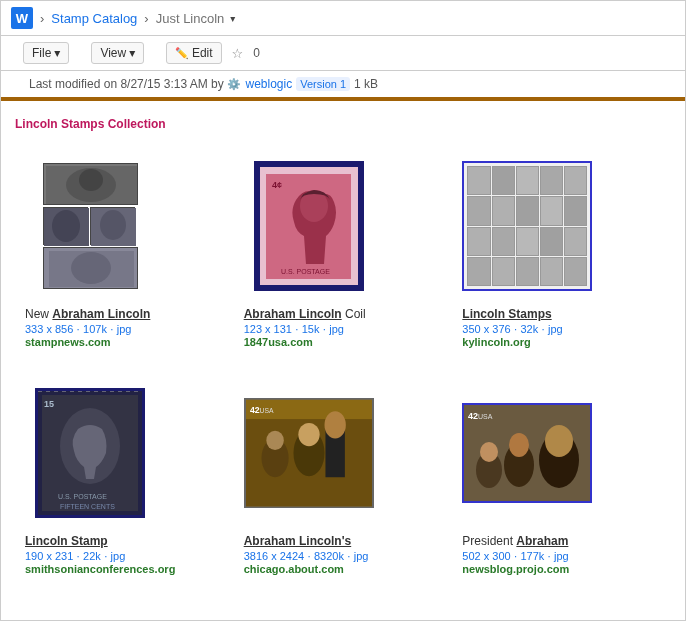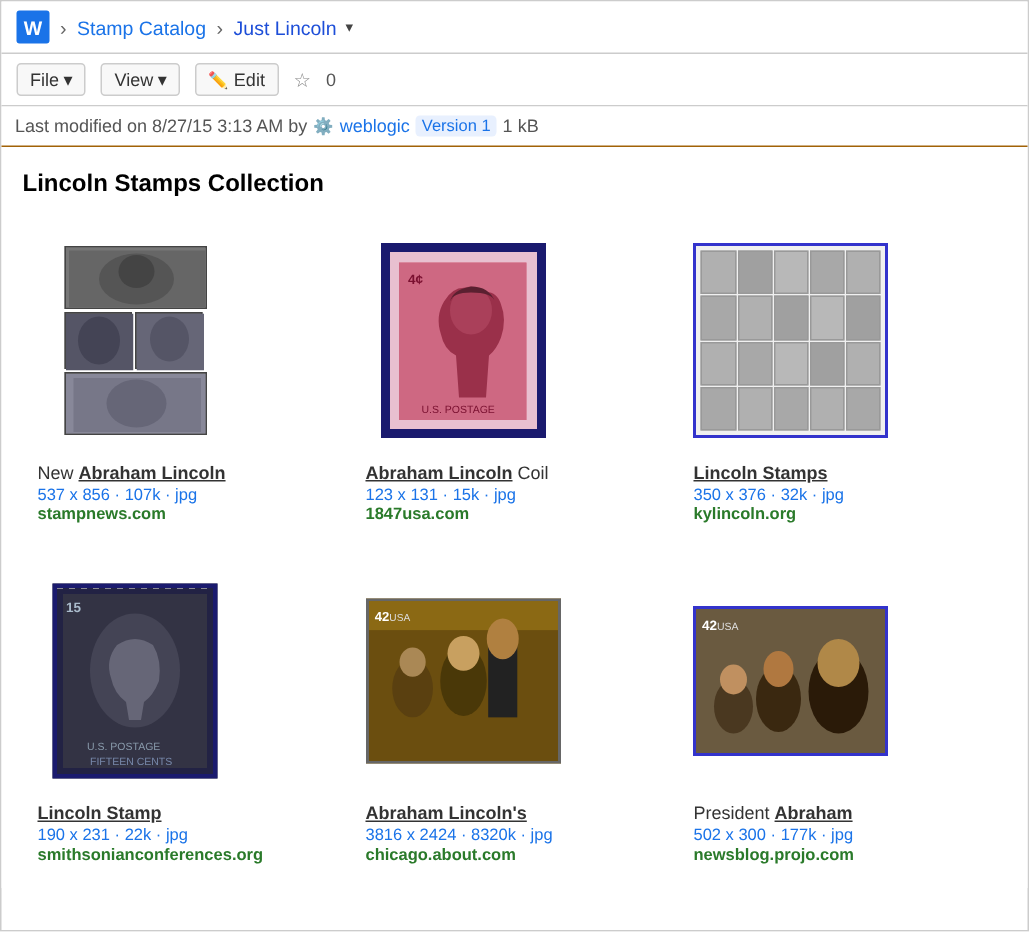--- a/index.html
+++ b/index.html
@@ -40,21 +40,21 @@
     .nav-separator {
       color: #666;
       margin: 0 3px;
     }
     .nav-link {
       color: #1a73e8;
       text-decoration: none;
       font-size: 13px;
     }
     .nav-current {
-      color: #1d4ed8;
+      color: #737373;
       font-size: 13px;
       font-weight: 500;
     }
     .nav-dropdown-icon {
       color: #444;
       margin-left: 2px;
       font-size: 10px;
     }
     
     .toolbar {
@@ -69,27 +69,28 @@
       display: inline-flex;
       align-items: center;
       gap: 3px;
       padding: 3px 8px;
       border: 1px solid #ccc;
       background: #f8f8f8;
       border-radius: 3px;
       cursor: pointer;
       font-size: 12px;
       color: #333;
+      margin-left: 12px;
     }
     .star-icon { color: #888; }
     .star-count { color: #555; font-size: 12px; }
     
     .meta-bar {
-      padding: 6px 9px;
-      border-bottom: 1px solid #a16207;
+      padding: 6px 28px;
+      border-bottom: 4px solid #a16207;
       font-size: 12px;
       color: #555;
       background: #fff;
       display: flex;
       align-items: center;
       gap: 4px;
     }
     .meta-link { color: #1a73e8; text-decoration: none; }
     .version-badge {
       background: #e8f0fe;
@@ -97,22 +98,22 @@
       border-radius: 3px;
       padding: 1px 4px;
       font-size: 11px;
     }
     
     .main-content {
       padding: 16px 14px;
       background: #fff;
     }
     .collection-title {
-      color: #000000;
-      font-size: 16px;
+      color: #be185d;
+      font-size: 12px;
       font-weight: bold;
       margin-bottom: 20px;
     }
     
     .gallery-grid {
       display: grid;
       grid-template-columns: repeat(3, 1fr);
       gap: 30px 20px;
       padding: 0 10px;
     }
@@ -312,21 +313,21 @@
                 <rect width="95" height="42" fill="#889"></rect>
                 <rect x="5" y="3" width="85" height="36" fill="#778"></rect>
                 <ellipse cx="47" cy="20" rx="20" ry="16" fill="#667"></ellipse>
               </svg>
             </div>
           </div>
         </div>
         <div class="item-title">
           <span>New </span><b>Abraham Lincoln</b><span></span>
         </div>
-        <div class="item-dims">537 x 856 · 107k · jpg</div>
+        <div class="item-dims">333 x 856 · 107k · jpg</div>
         <div class="item-source">stampnews.com</div>
       </div>
 
       <div class="gallery-item">
         <div class="stamp-img-container">
           <div class="stamp-coil">
             <div class="stamp-coil-inner">
               <svg width="85" height="105" viewBox="0 0 85 105">
                 <rect width="85" height="105" fill="#c8607a"></rect>
 

